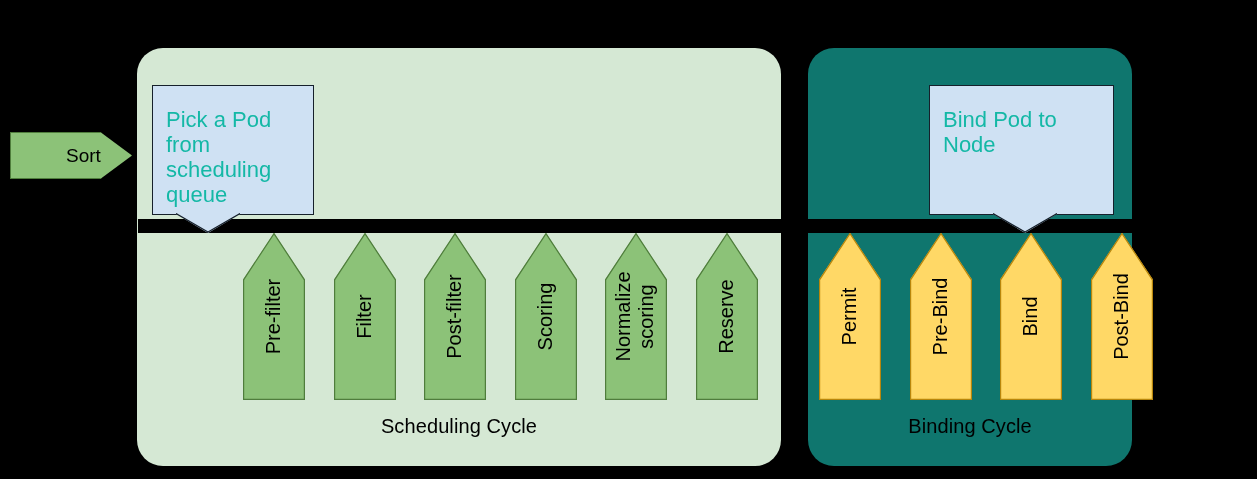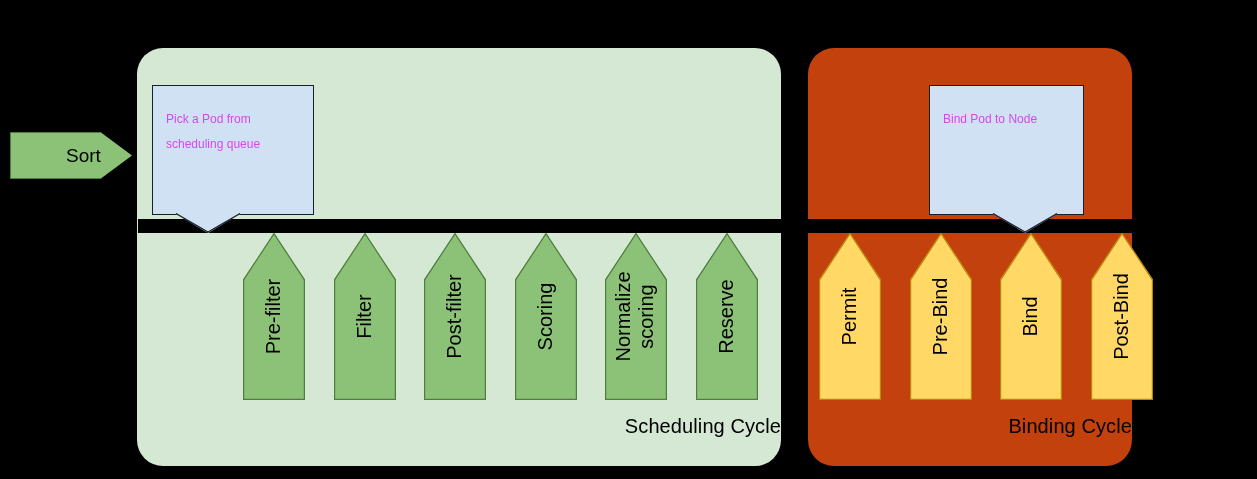--- a/index.html
+++ b/index.html
@@ -23,28 +23,28 @@
     box-sizing: border-box;
   }
   #scheduling-panel {
     left: 137px; top: 48px;
     width: 644px; height: 418px;
     background: #d5e8d4;
   }
   #binding-panel {
     left: 808px; top: 48px;
     width: 324px; height: 418px;
-    background: #c2410c;
+    background: #0f766e;
   }
 
   .panel-caption {
     position: absolute;
     left: 0; right: 0;
     bottom: 28px;
-    text-align: right;
+    text-align: center;
     font-size: 20px;
     color: #000;
     letter-spacing: .1px;
   }
 
   
   #sort-arrow {
     position: absolute;
     left: 10px; top: 132px;
     width: 122px; height: 47px;
@@ -89,23 +89,23 @@
     position: absolute;
     left: 0; top: 0; right: 0;
     height: calc(100% - 18px);
     background: #cfe1f3;
     border: 1px solid #16202b;
     box-sizing: border-box;
   }
   .callout .text {
     position: absolute;
     left: 14px; right: 10px; top: 22px;
-    font-size: 12px;
+    font-size: 22px;
     line-height: 25px;
-    color: #d946ef;
+    color: #14b8a6;
     white-space: pre-line;
   }
   .callout .tail {
     position: absolute;
     bottom: 0;
     width: 64px;
     height: 19px;
     background: #cfe1f3;
     clip-path: polygon(0 0, 100% 0, 50% 100%);
   }
@@ -130,21 +130,21 @@
   }
 
   #callout-pick   { left: 152px; top: 85px;  width: 162px; height: 148px; }
   #callout-pick .tail { left: 24px; }
   #callout-pick .tail-stroke { left: 24px; }
 
   #callout-reserve { left: 629px; top: 85px; width: 161px; height: 148px; }
   #callout-reserve .tail { left: 80px; }
   #callout-reserve .tail-stroke { left: 80px; }
 
-  #callout-bind   { left: 929px; top: 85px;  width: 155px; height: 148px; border-radius: 21px; }
+  #callout-bind   { left: 929px; top: 85px;  width: 185px; height: 148px; border-radius: 21px; }
   #callout-bind .tail { left: 64px; }
   #callout-bind .tail-stroke { left: 64px; }
 
   
   .stage {
     position: absolute;
     width: 62px;
     height: 167px;
   }
   .stage .pent-fill {

